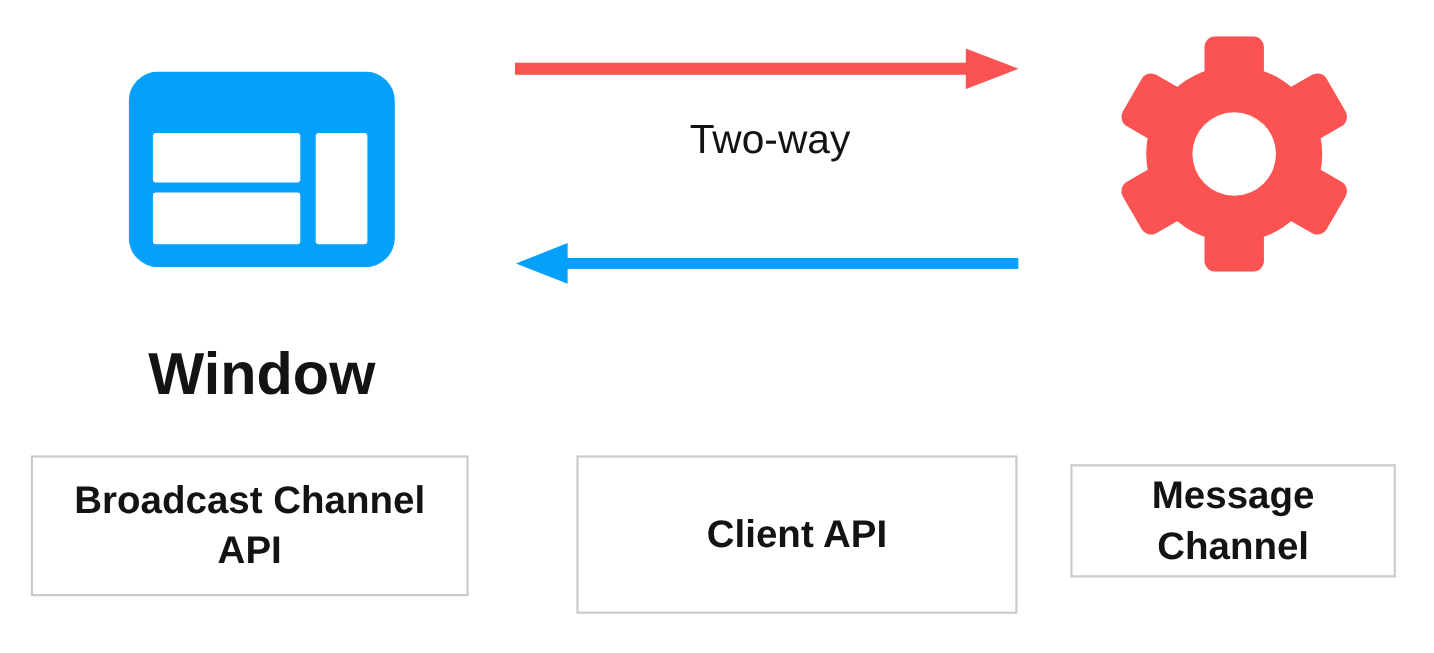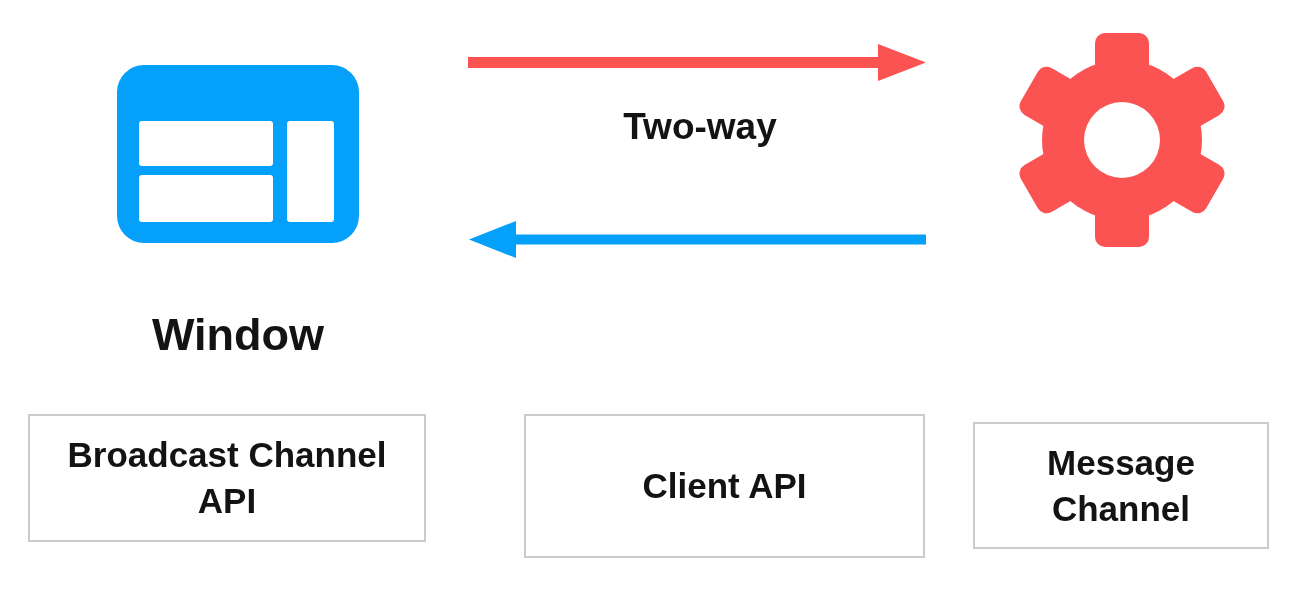--- a/index.html
+++ b/index.html
@@ -18,32 +18,32 @@
     height: 594px;
     background: var(--background);
     overflow: hidden;
   }
   .abs { position: absolute; }
   .fill-blue { fill: var(--blue); }
   .fill-red  { fill: var(--red); }
   .node-label {
     position: absolute;
     font-weight: 700;
-    font-size: 45px;
+    font-size: 54px;
     color: var(--text);
     text-align: center;
     letter-spacing: 0px;
   }
   .center-label {
     position: absolute;
     left: 490px;
     top: 101px;
     width: 420px;
     text-align: center;
-    font-weight: 700;
+    font-weight: 400;
     font-size: 37px;
     line-height: 51px;
     color: var(--text);
   }
   .center-label span { display: block; }
   .api-box {
     position: absolute;
     border: 2px solid var(--box-border);
     background: #fff;
     display: flex;
@@ -51,21 +51,21 @@
     justify-content: center;
     text-align: center;
     font-weight: 700;
     font-size: 35px;
     line-height: 46px;
     color: var(--text);
     padding: 0 10px;
   }
   .box-1 { left: 28px;  top: 414px; width: 398px; height: 128px; align-items: center; }
   .box-2 { left: 487px; top: 414px; width: 401px; height: 144px; margin-left: 37px; }
-  .box-3 { left: 973px; top: 422px; width: 296px; height: 127px; }
+  .box-3 { left: 973px; top: 422px; width: 296px; height: 103px; }
 </style>
 </head>
 <body>
 
 <div class="canvas">
 
   <svg class="abs" style="left:117px; top:65px;" width="242" height="178" viewBox="0 0 242 178" aria-hidden="true">
     <rect x="0" y="0" width="242" height="178" rx="27" class="fill-blue"></rect>
     <rect x="22" y="56" width="134" height="45" rx="3" fill="#ffffff"></rect>
     <rect x="22" y="110" width="134" height="47" rx="3" fill="#ffffff"></rect>

